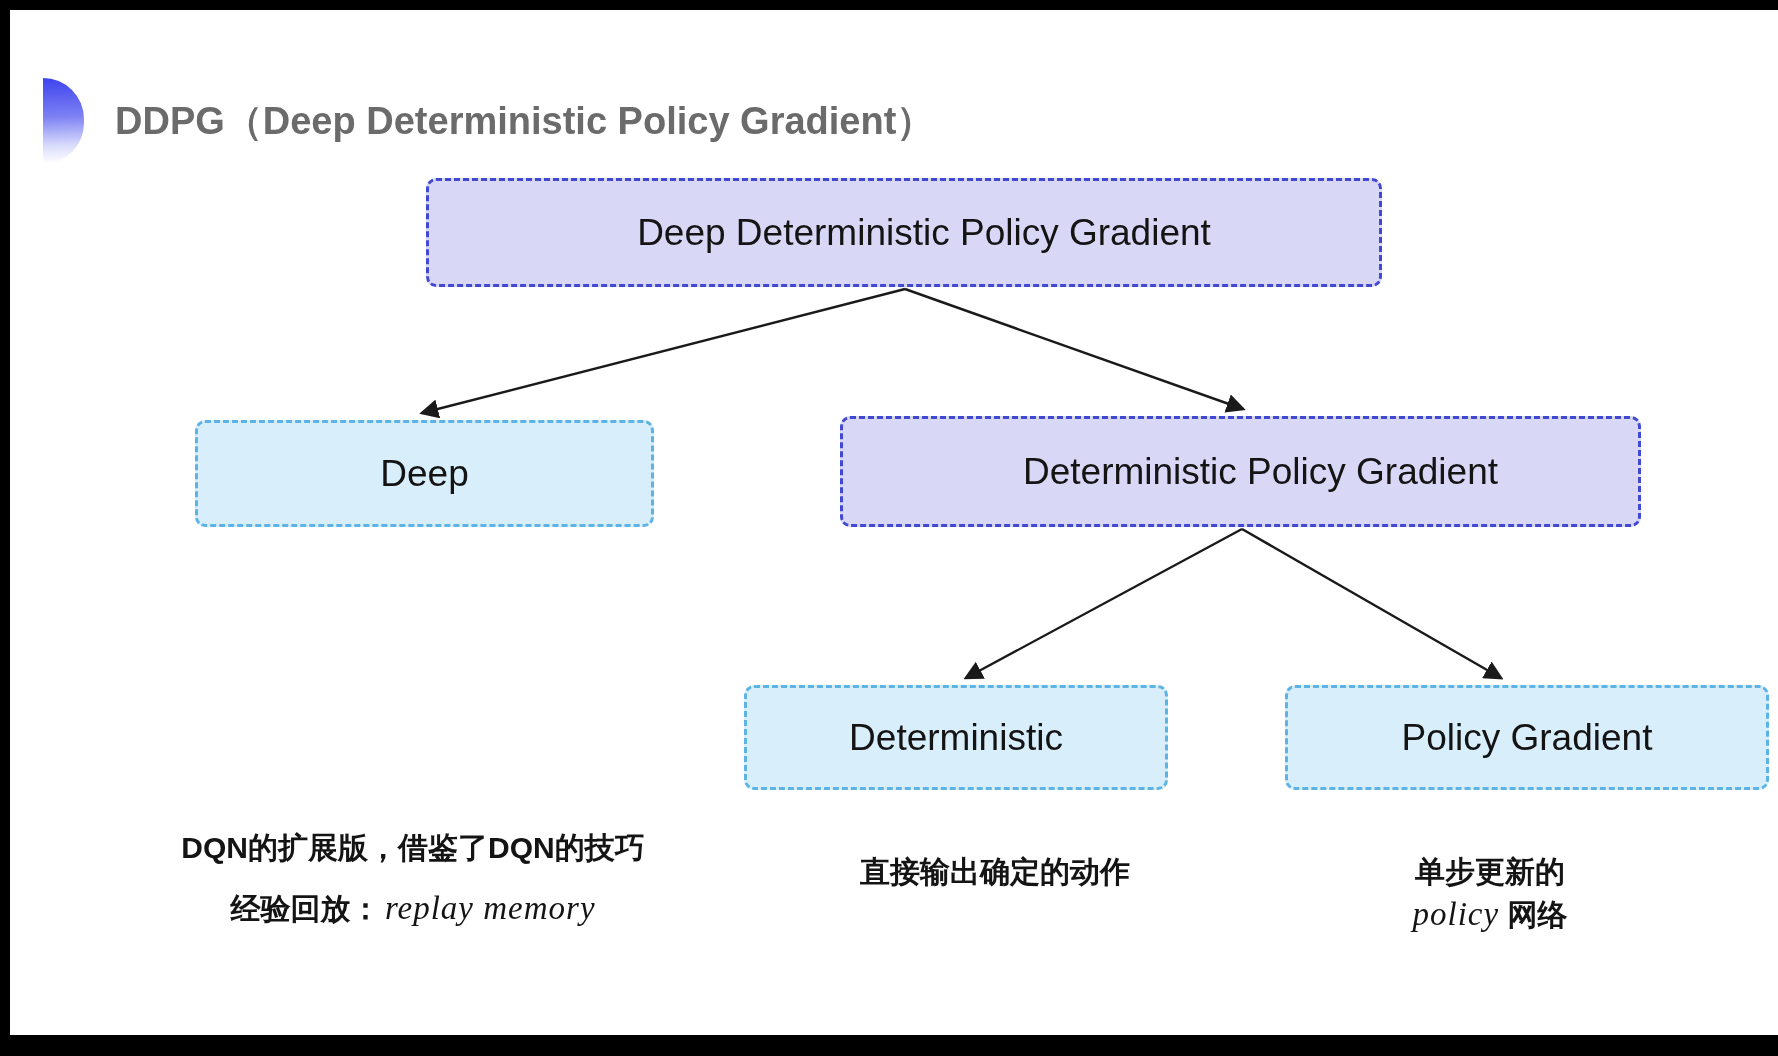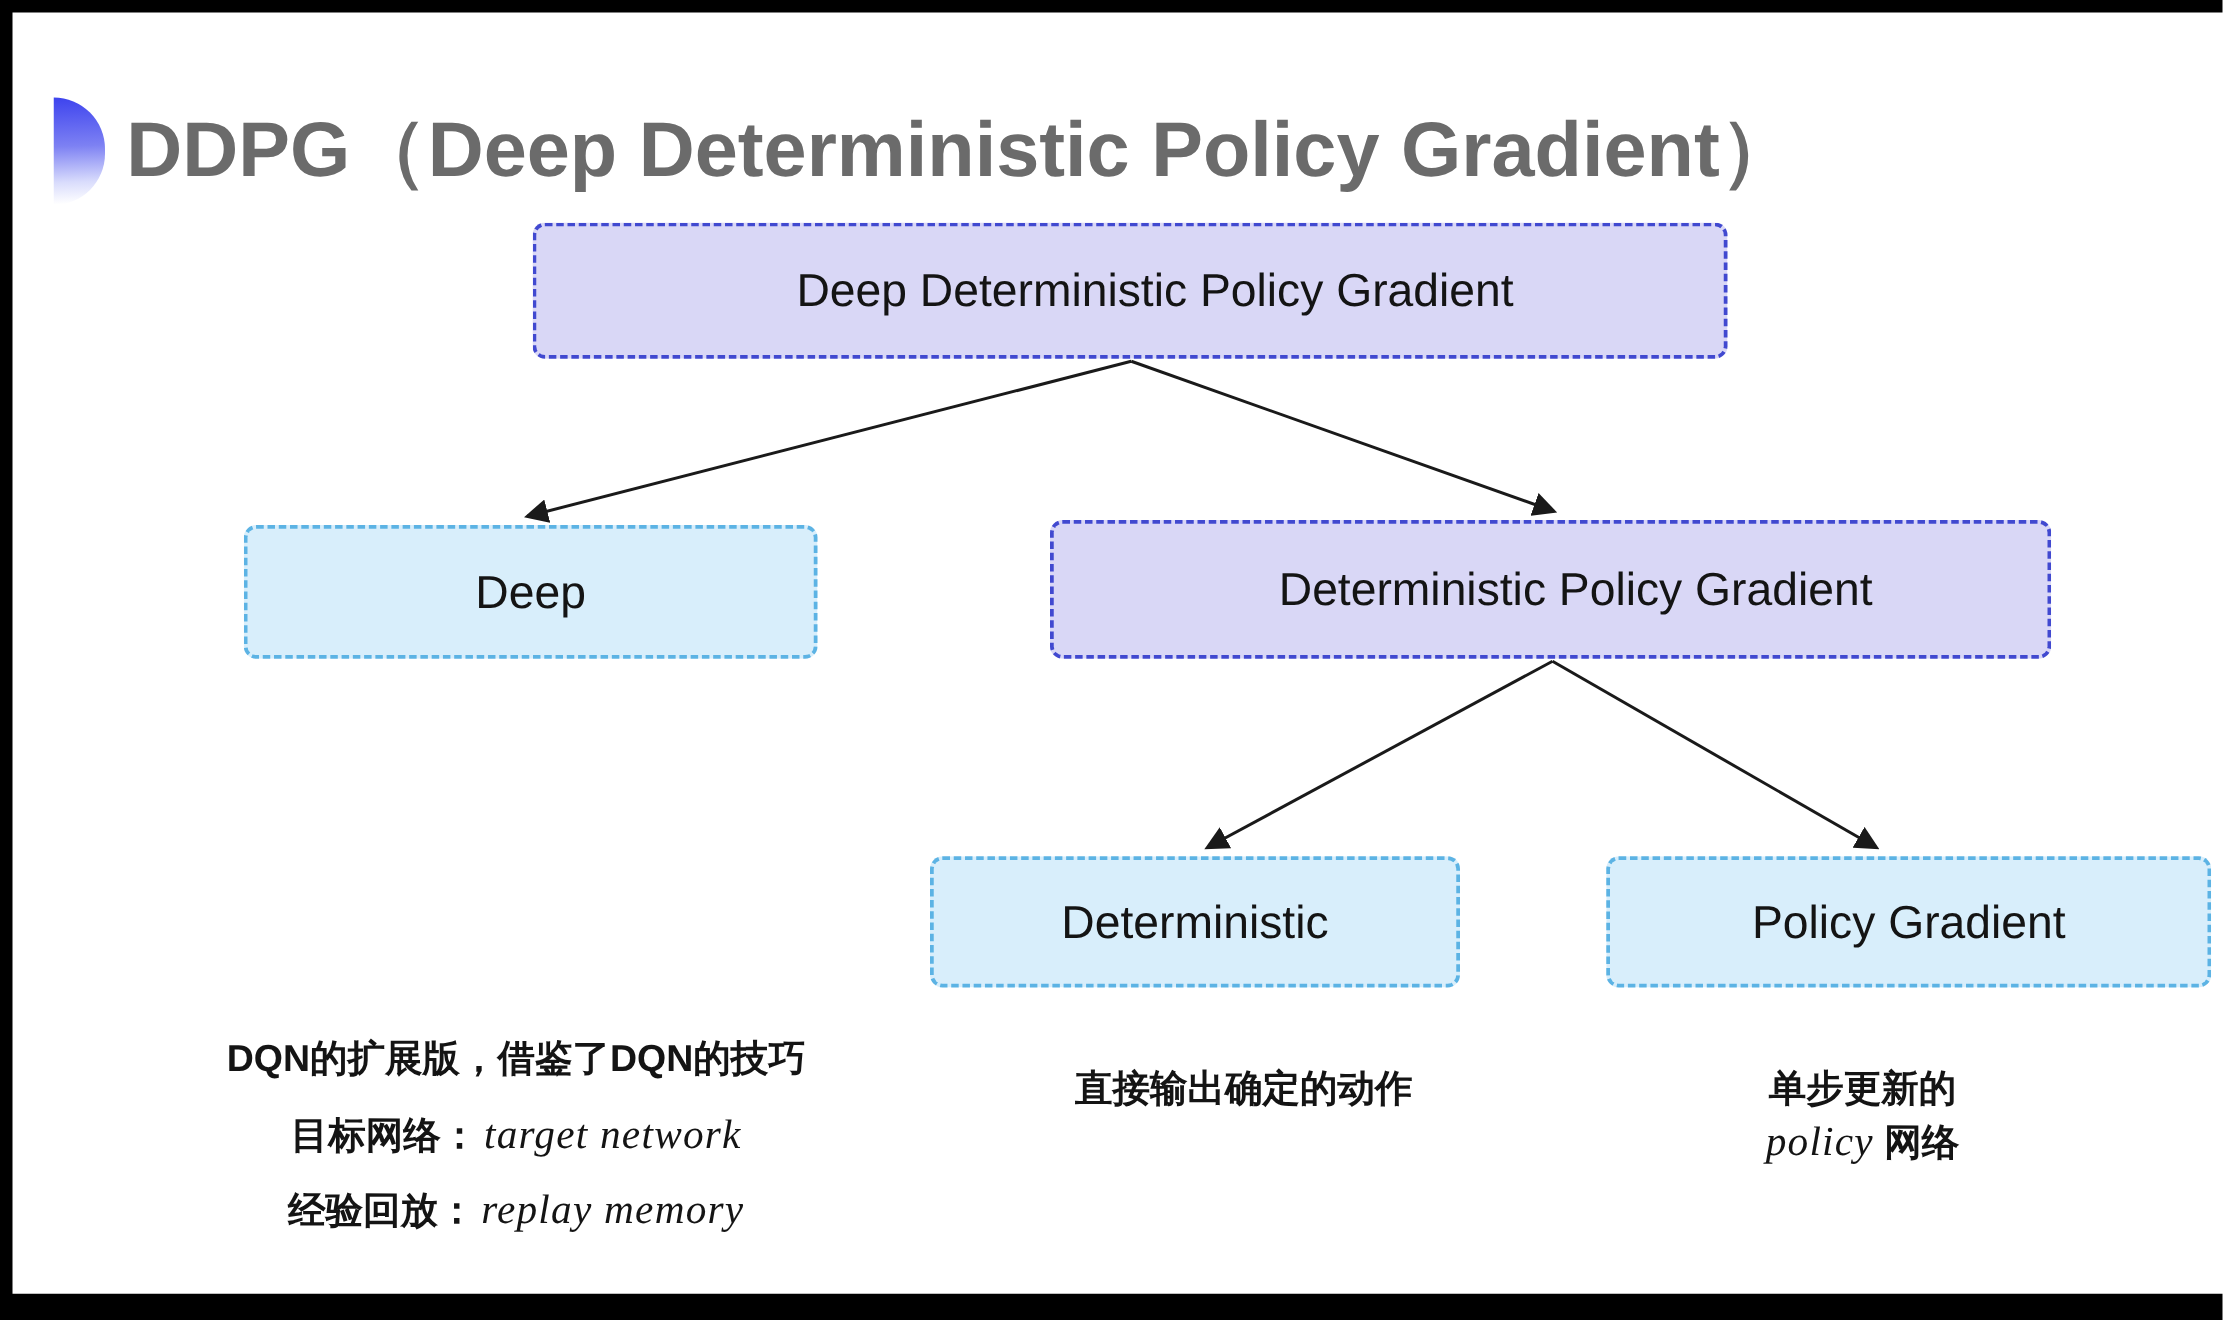--- a/index.html
+++ b/index.html
@@ -14,22 +14,22 @@
   .frame-left{left:0;top:0;width:10px;height:1056px;}
   .frame-bottom{left:0;top:1035px;width:1778px;height:21px;}
 
   
   .title-icon{
     position:absolute;left:43px;top:78px;width:41px;height:86px;
     border-radius:0 43px 43px 0;
     background:linear-gradient(178deg, var(--icon-top,#4046ee) 2%, #7d81f3 45%, #d9dcfc 78%, var(--icon-bottom,#ffffff) 98%);
   }
   .page-title{
-    position:absolute;left:101px;top:78px;height:86px;line-height:86px;
-    font-size:62px;font-weight:600;color:var(--title-gray,#6b6b6b);
+    position:absolute;left:115px;top:78px;height:86px;line-height:86px;
+    font-size:38px;font-weight:600;color:var(--title-gray,#6b6b6b);
     letter-spacing:0px;white-space:nowrap;
   }
 
   
   .node{
     position:absolute;box-sizing:border-box;
     display:flex;align-items:center;justify-content:center;
     font-size:37px;color:var(--text,#141414);
     border-radius:10px;white-space:nowrap;
   }
@@ -101,24 +101,20 @@
   </defs>
   <line x1="905" y1="289" x2="422" y2="413" marker-end="url(#arrowhead)"></line>
   <line x1="905" y1="289" x2="1243" y2="409" marker-end="url(#arrowhead)"></line>
   <line x1="1242" y1="529" x2="966" y2="678" marker-end="url(#arrowhead)"></line>
   <line x1="1242" y1="529" x2="1501" y2="678" marker-end="url(#arrowhead)"></line>
 </svg>
 
 <div class="note note-deep">
   <div class="line cjk">DQN的扩展版，借鉴了DQN的技巧</div>
   <div class="line">
-    <span class="cjk">目标网络：</span>
-    <span class="term">target network</span>
-  </div>
-  <div class="line">
     <span class="cjk">经验回放：</span>
     <span class="term">replay memory</span>
   </div>
 </div>
 
 <div class="note note-mid">
   <div class="note-line1 cjk">直接输出确定的动作</div>
 </div>
 
 <div class="note note-right">

